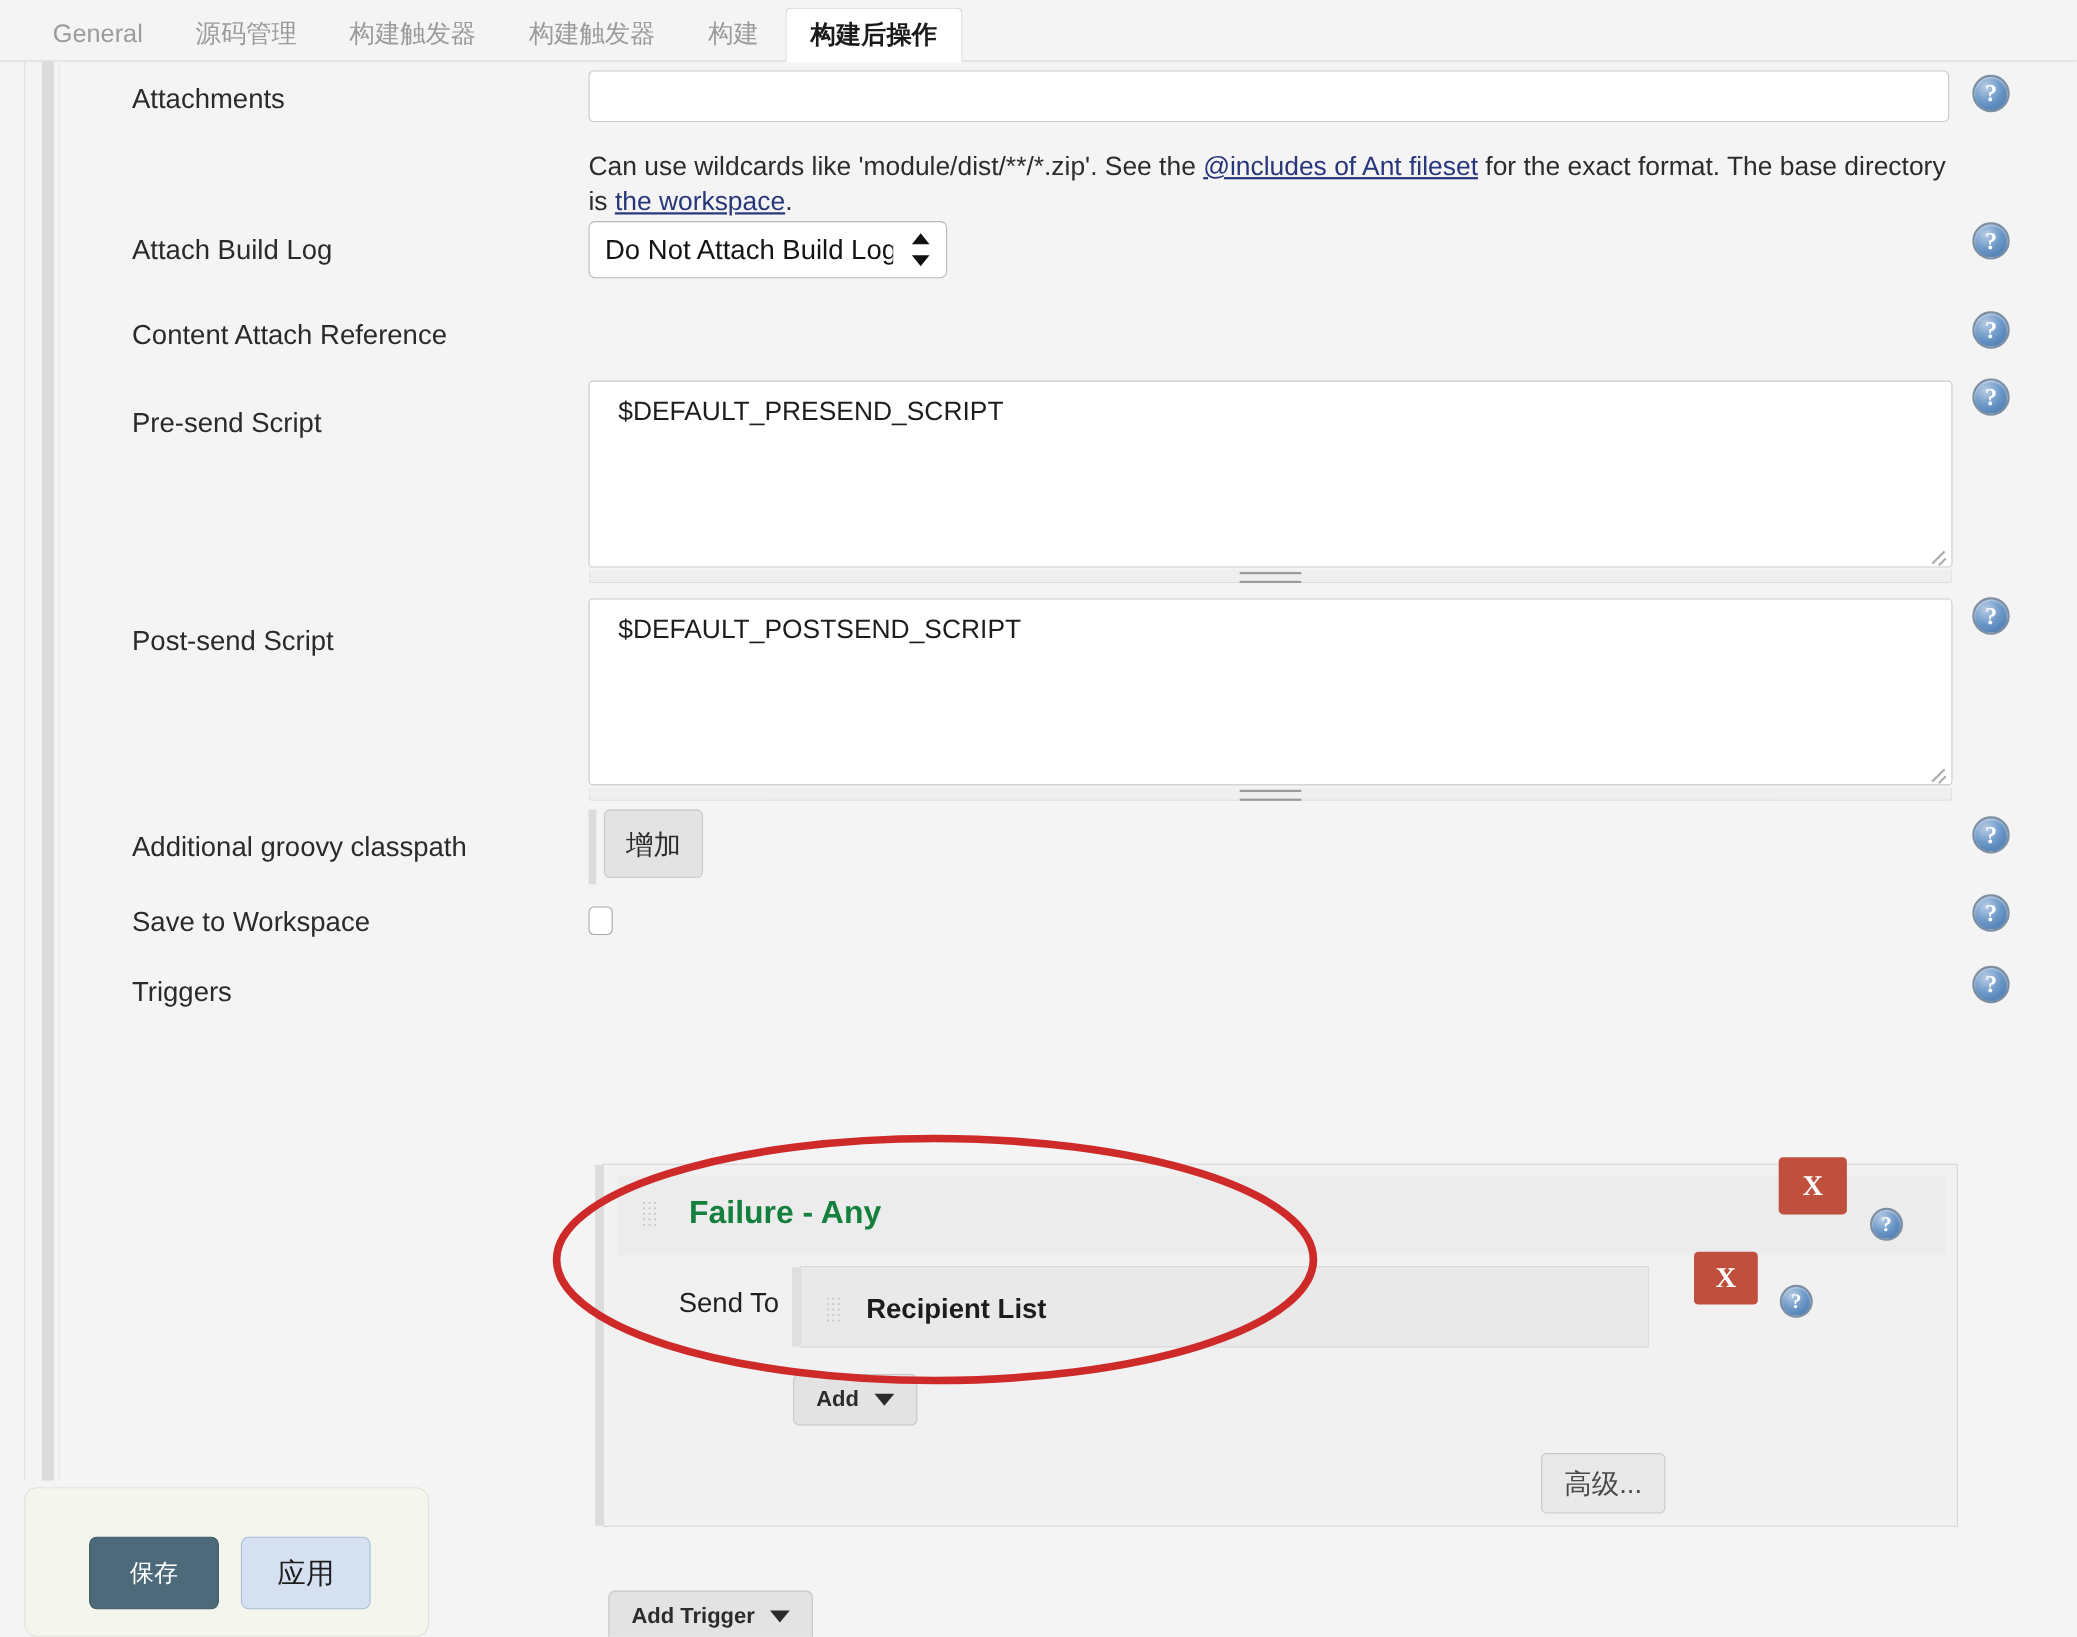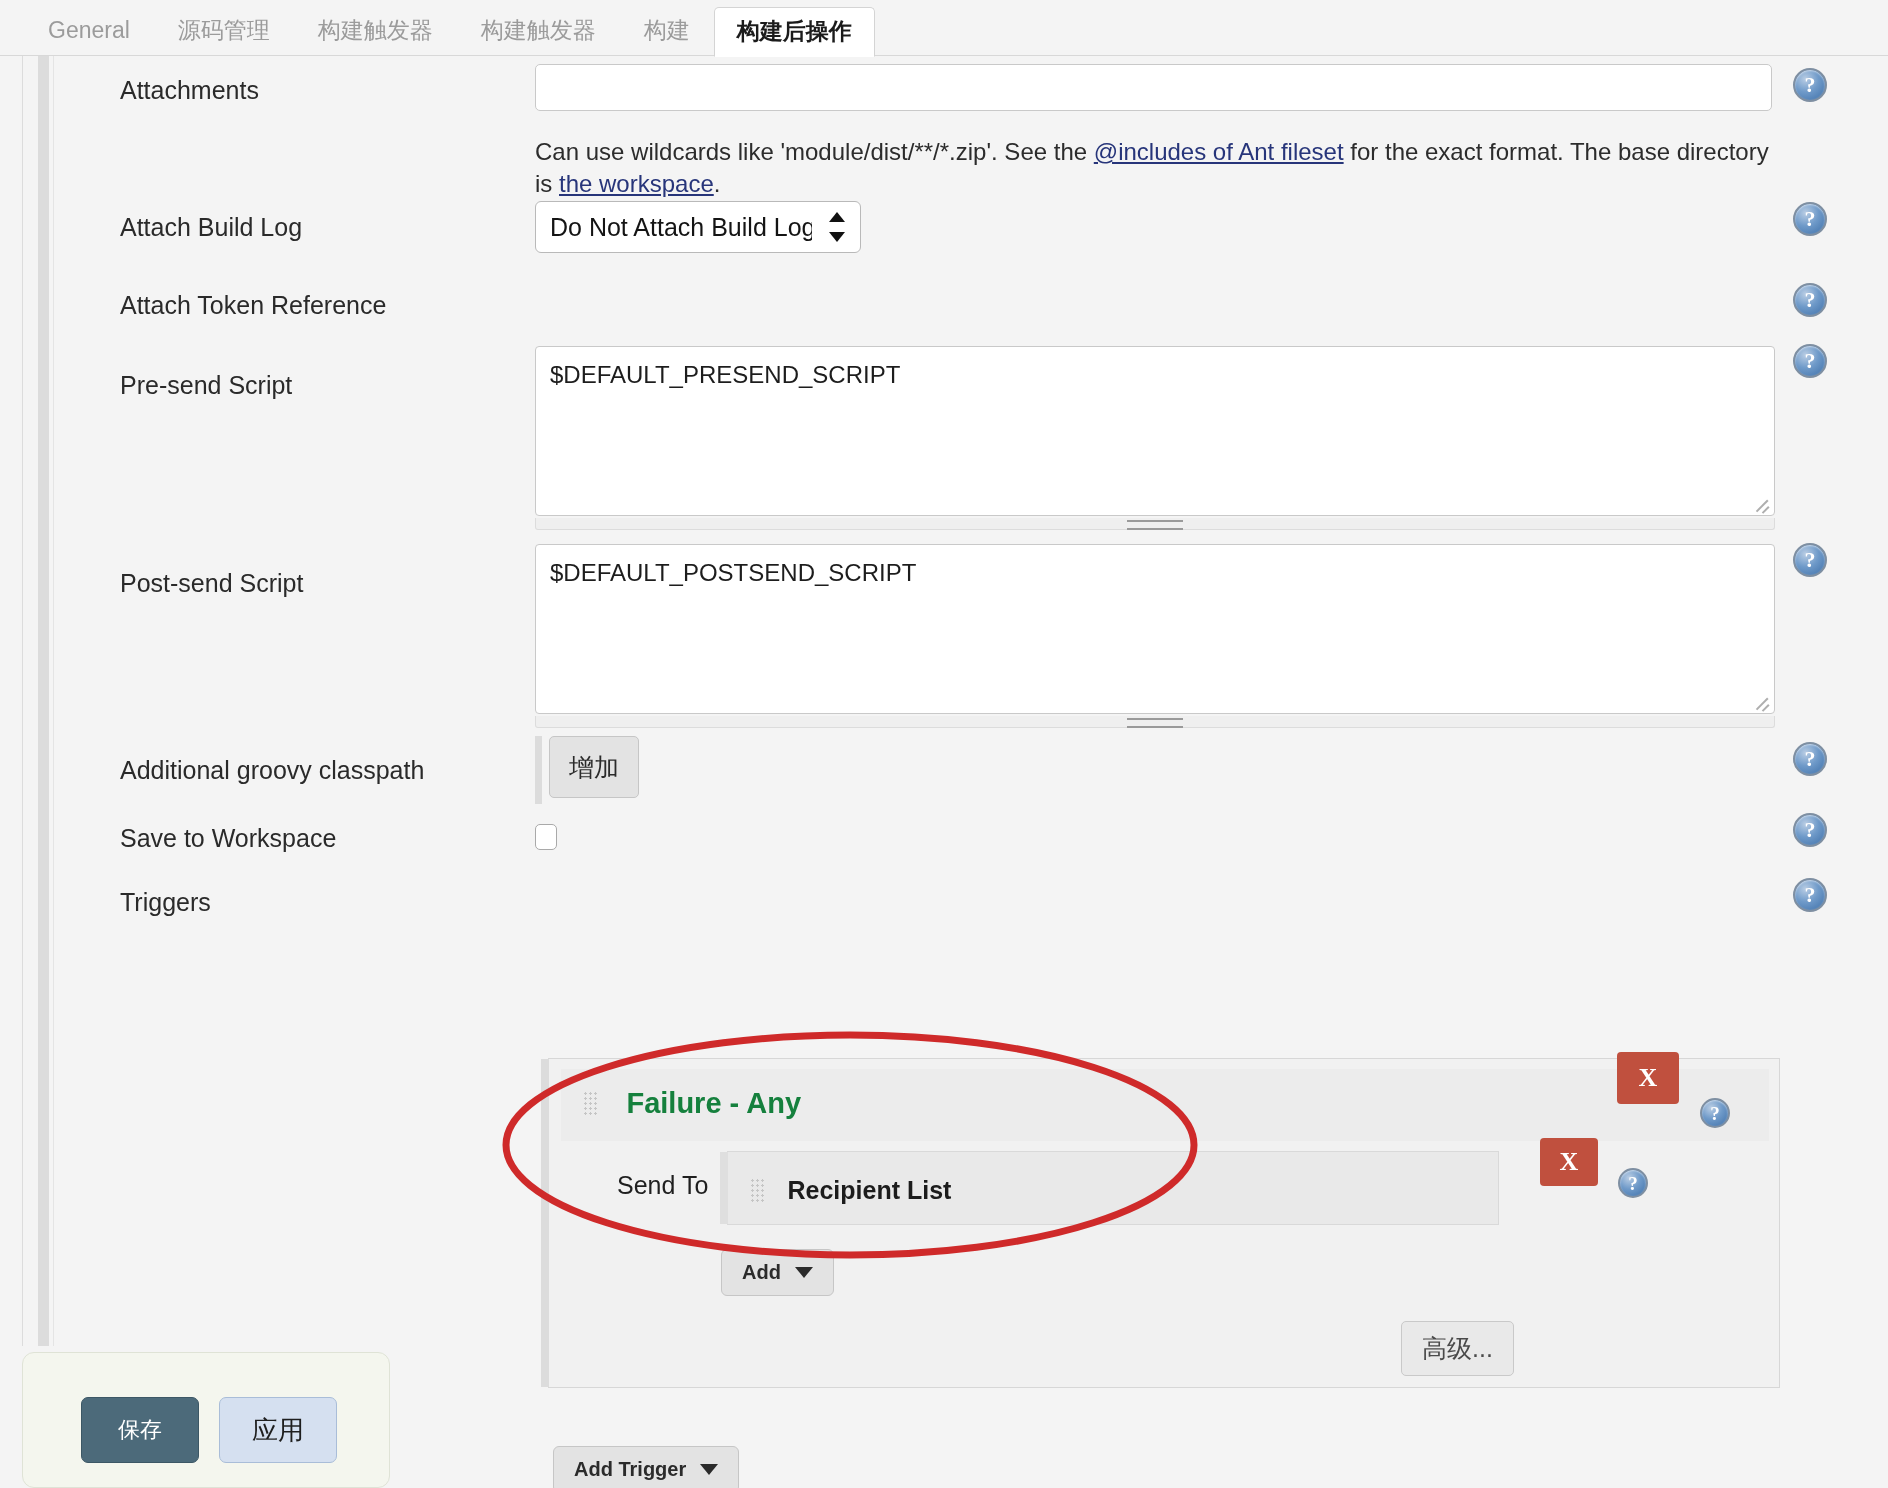--- a/index.html
+++ b/index.html
@@ -89,21 +89,21 @@
   .selarrows i { display: block; width: 0; height: 0; border-left: 8px solid transparent; border-right: 8px solid transparent; }
   .selarrows i.up { border-bottom: 10px solid #111; }
   .selarrows i.dn { border-top: 10px solid #111; }
 
   .tawrap { position: relative; width: 1240px; }
   textarea.script {
     width: 1240px; height: 170px;
     border: 1px solid #c9c9c9; border-radius: 4px;
     background: #fff; resize: none;
     font-size: 24px; color: #1d1d1d;
-    padding: 12px 14px;
+    padding: 12px 26px;
     font-family: "Liberation Sans", sans-serif;
     line-height: 1.3;
   }
   .ta-corner {
     position: absolute; right: 4px; bottom: 9px; width: 22px; height: 22px;
     pointer-events: none; opacity: .55;
   }
   .ta-corner span { position: absolute; background: #6c6c6c; height: 1.5px; transform-origin: center; }
   .ta-corner span.a { width: 16px; right: 1px; bottom: 5px; transform: rotate(-45deg); }
   .ta-corner span.b { width: 9px;  right: 1px; bottom: 1px; transform: rotate(-45deg); }
@@ -268,21 +268,21 @@
           <span class="selarrows">
             <i class="up"></i>
               <i class="dn"></i>
           </span>
         </div>
       </div>
       <div class="help" style="left:1793px; top:146px;">?</div>
     </div>
 
     <div class="row">
-      <div class="label" style="top:235px;">Attach Token Reference</div>
+      <div class="label" style="top:235px;">Content Attach Reference</div>
       <div class="help" style="left:1793px; top:227px;">?</div>
     </div>
 
     <div class="row">
       <div class="label" style="top:315px;">Pre-send Script</div>
       <div class="field" style="top:290px;">
         <div class="tawrap">
           <textarea class="script" style="">$DEFAULT_PRESEND_SCRIPT</textarea>
           <span class="ta-corner">
               <span class="a"></span>

